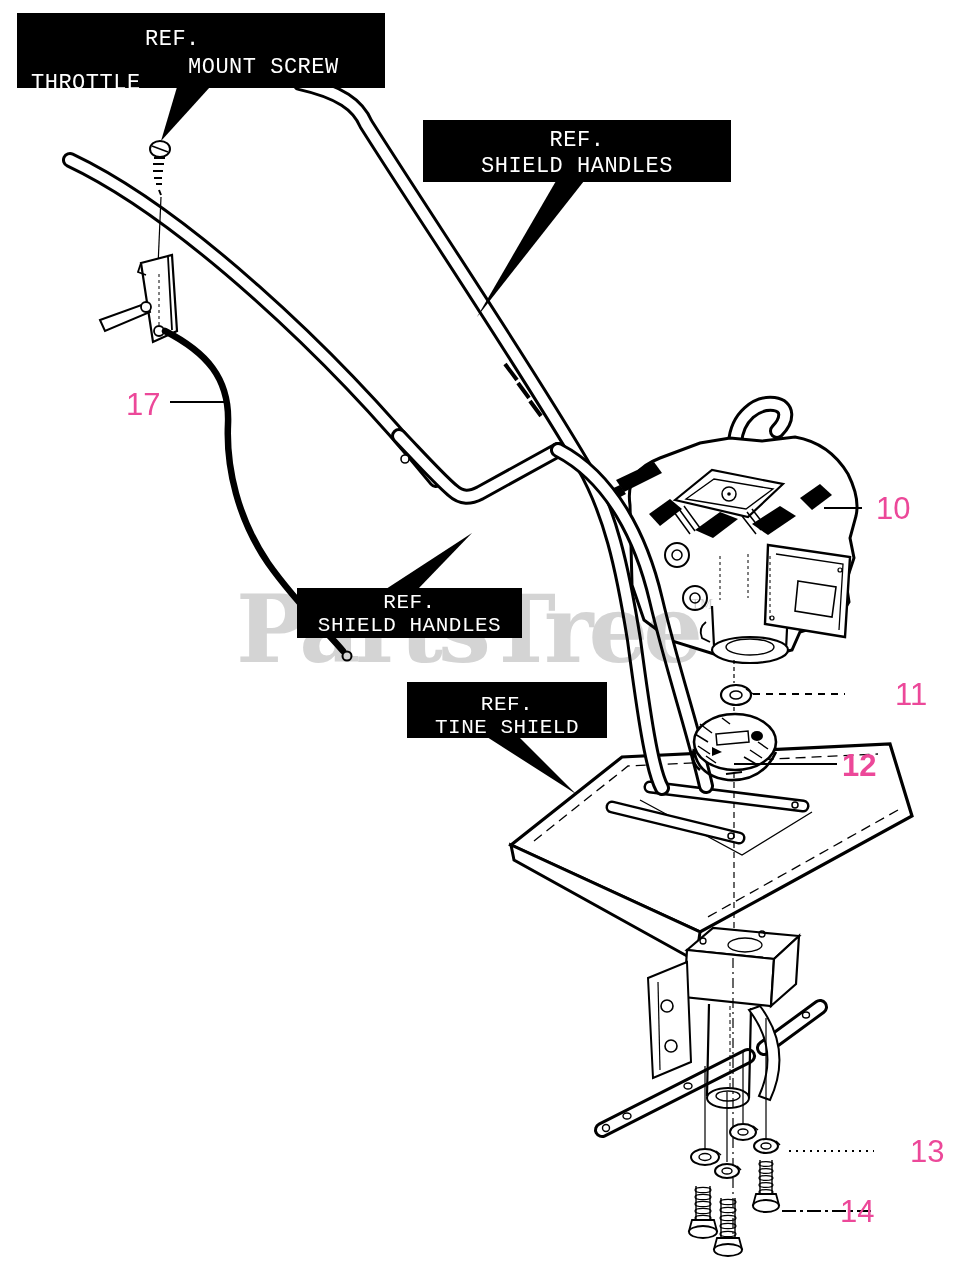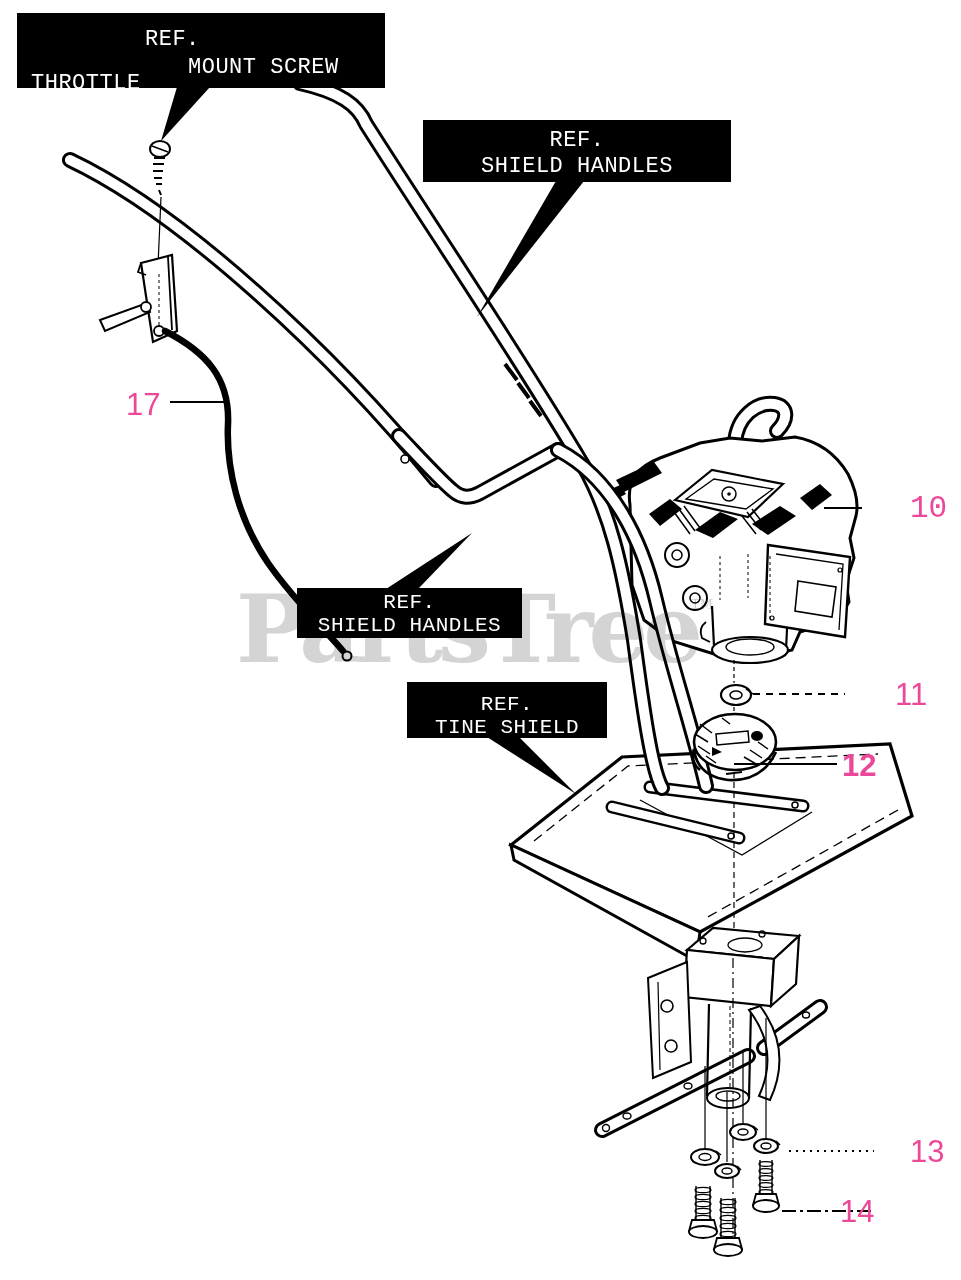--- a/index.html
+++ b/index.html
@@ -22,21 +22,21 @@
   #bt-ref{left:128px;top:14px;}
   #bt-throttle{left:14px;top:42px;margin-top:16px;}
   #bt-mount{left:171px;top:42px;}
   #box-upper{left:423px;top:120px;width:308px;height:62px;padding-top:8px;
              box-sizing:border-box;line-height:26px;}
   #box-lower{left:297px;top:588px;width:225px;height:50px;padding-top:3px;
              box-sizing:border-box;line-height:23px;font-size:21px;}
   #box-tine{left:407px;top:682px;width:200px;height:56px;padding-top:11px;
             box-sizing:border-box;line-height:23px;font-size:21px;}
   .callout{position:absolute;z-index:3;color:#ec4899;font-size:31px;}
-  #n17{left:126px;top:387px;} #n10{left:910px;top:491px;font-family:Liberation Mono, monospace;}
+  #n17{left:126px;top:387px;} #n10{left:876px;top:491px;}
   #n11{left:847px;top:677px;margin-left:48px;} #n12{left:842px;top:748px;font-weight:bold;}
   #n13{left:878px;top:1134px;margin-left:32px;} #n14{left:840px;top:1194px;}
 
   
   .o{fill:none;stroke:#000;}
   .w{fill:#fff;stroke:#000;}
   .bk{fill:#000;stroke:none;}
   .tu{fill:none;stroke:#000;stroke-width:16;stroke-linecap:round;stroke-linejoin:round;}
   .ti{fill:none;stroke:#fff;stroke-width:10;stroke-linecap:round;stroke-linejoin:round;}
   .ba{fill:none;stroke:#000;stroke-width:13;stroke-linecap:round;}

